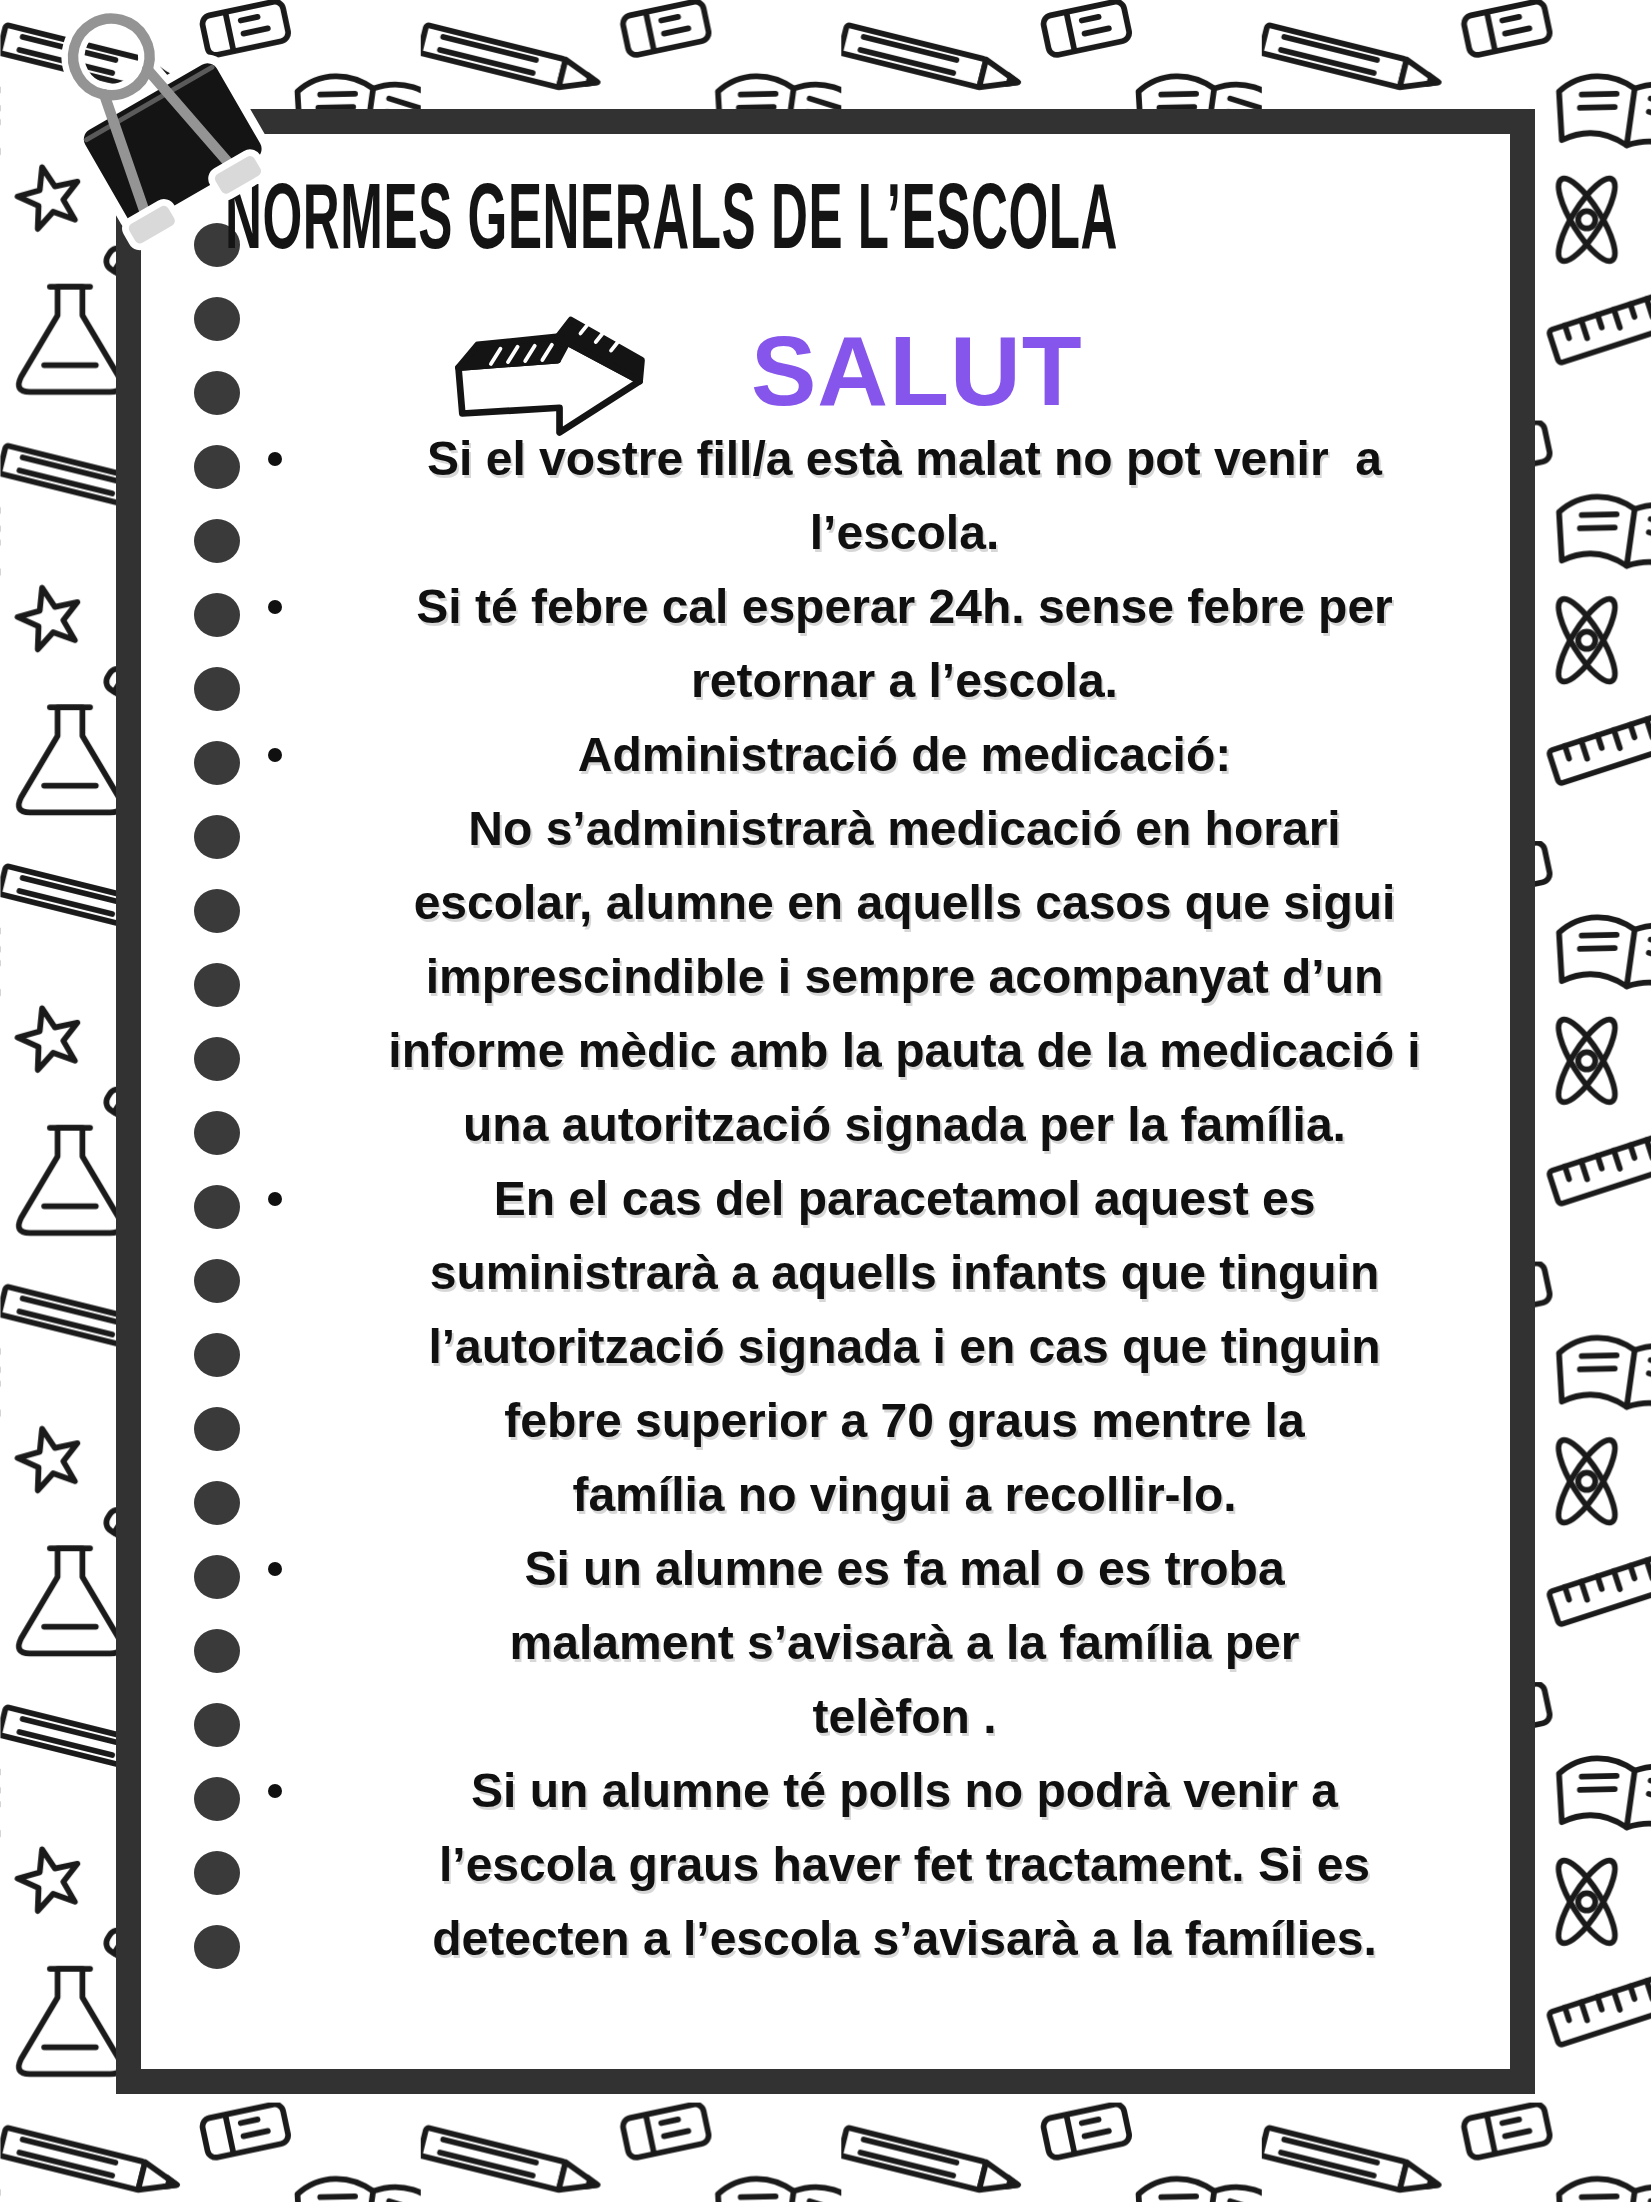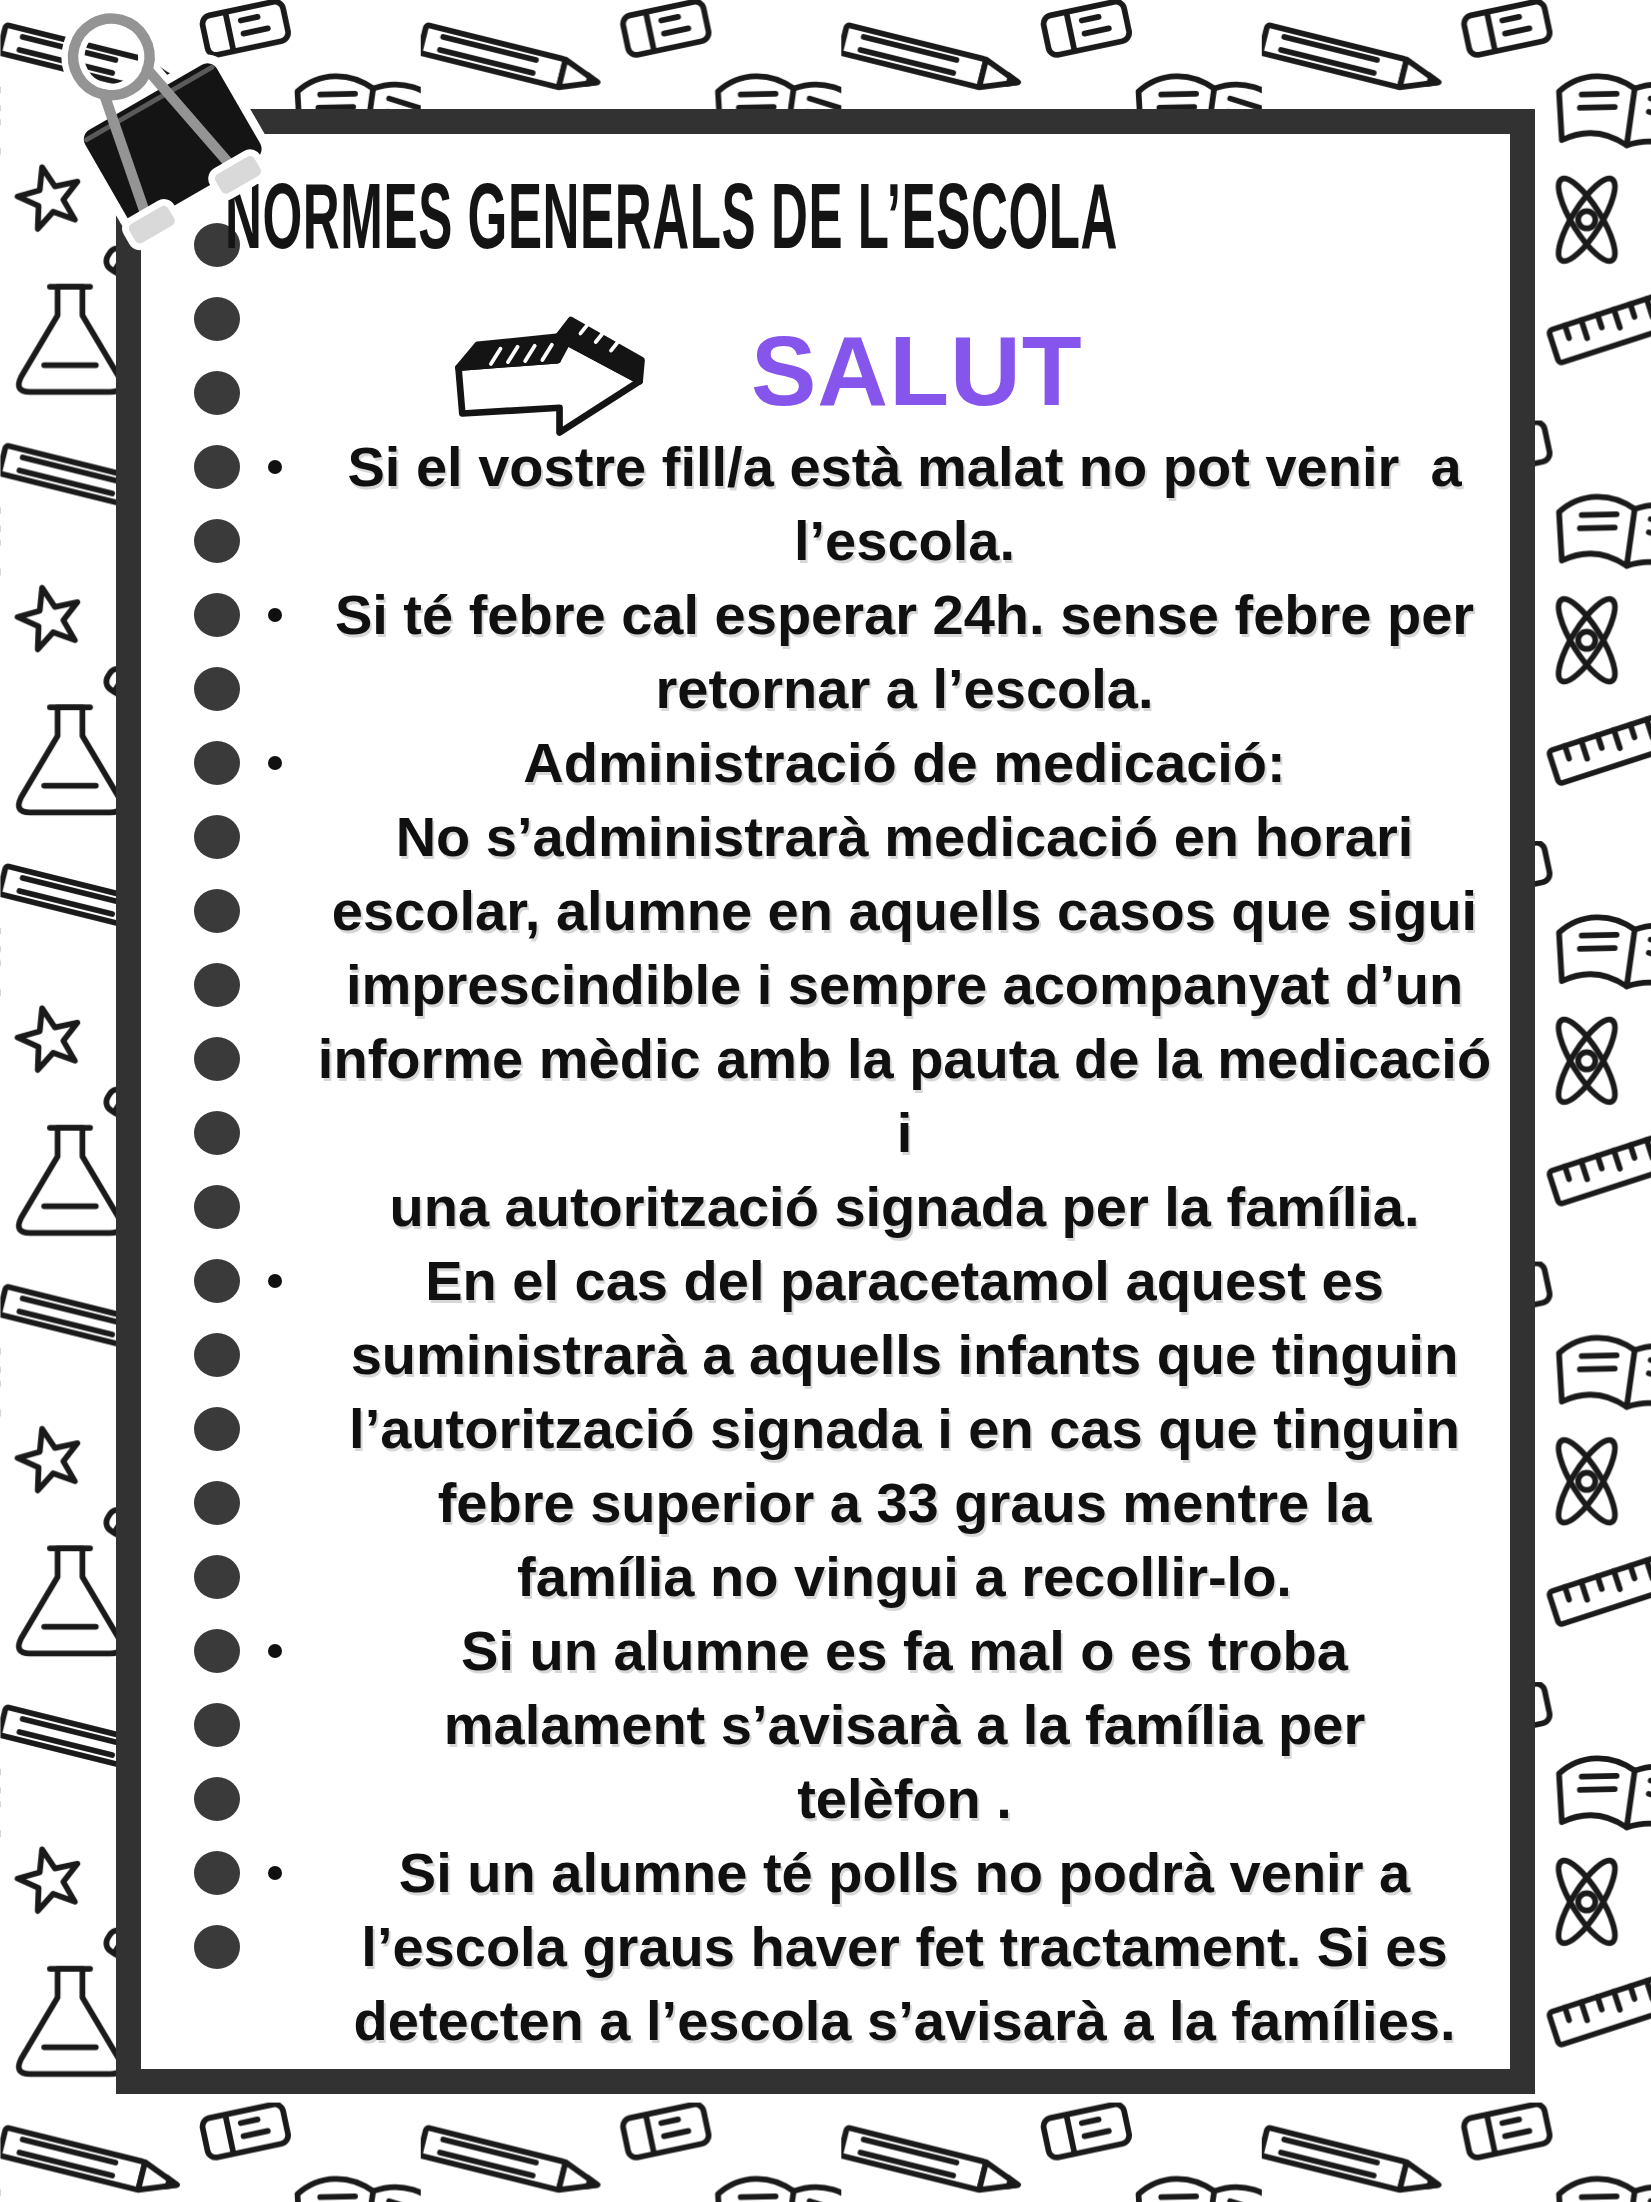--- a/index.html
+++ b/index.html
@@ -16,21 +16,21 @@
   .dots .dot{width:46px;height:44px;border-radius:50%;background:#3a3a3a;margin:0 0 30px 0;}
   
   .title{position:absolute;left:84px;top:29px;font-size:93px;font-weight:bold;color:#141414;
          white-space:nowrap;letter-spacing:1px;transform:scaleX(0.55);transform-origin:left top;
          font-family:"Liberation Sans", sans-serif;}
   
   .arrow-wrap{position:absolute;left:304px;top:167px;width:210px;height:143px;}
   .section-title{position:absolute;left:610px;top:188px;font-size:98px;font-weight:bold;
                  letter-spacing:1px;line-height:1;white-space:nowrap;}
   
-  .rules{position:absolute;left:163px;top:296px;width:1201px;font-size:56px;font-weight:bold;
+  .rules{position:absolute;left:163px;top:288px;width:1201px;font-size:48px;font-weight:bold;
          line-height:74px;color:#101010;text-align:center;
          text-shadow:1.9px 2.9px 0 rgba(110,110,110,0.28);}
   .rule-item{position:relative;margin:0;}
   .rule-text{white-space:pre-line;}
   .marker{position:absolute;left:-36px;top:30px;width:14.3px;height:14.3px;border-radius:50%;
           background:#101010;}
   
   .clip{position:absolute;left:7.6px;top:-17px;width:287px;height:287px;}
 </style>
 </head>
@@ -188,21 +188,21 @@
 escolar, alumne en aquells casos que sigui
 imprescindible i sempre acompanyat d’un
 informe mèdic amb la pauta de la medicació i
 una autorització signada per la família.</div>
         </div>
         <div class="rule-item">
           <span class="marker"></span>
           <div class="rule-text">En el cas del paracetamol aquest es
 suministrarà a aquells infants que tinguin
 l’autorització signada i en cas que tinguin
-febre superior a 33 graus mentre la
+febre superior a 70 graus mentre la
 família no vingui a recollir-lo.</div>
         </div>
         <div class="rule-item">
           <span class="marker"></span>
           <div class="rule-text">Si un alumne es fa mal o es troba
 malament s’avisarà a la família per
 telèfon .</div>
         </div>
         <div class="rule-item">
           <span class="marker"></span>

